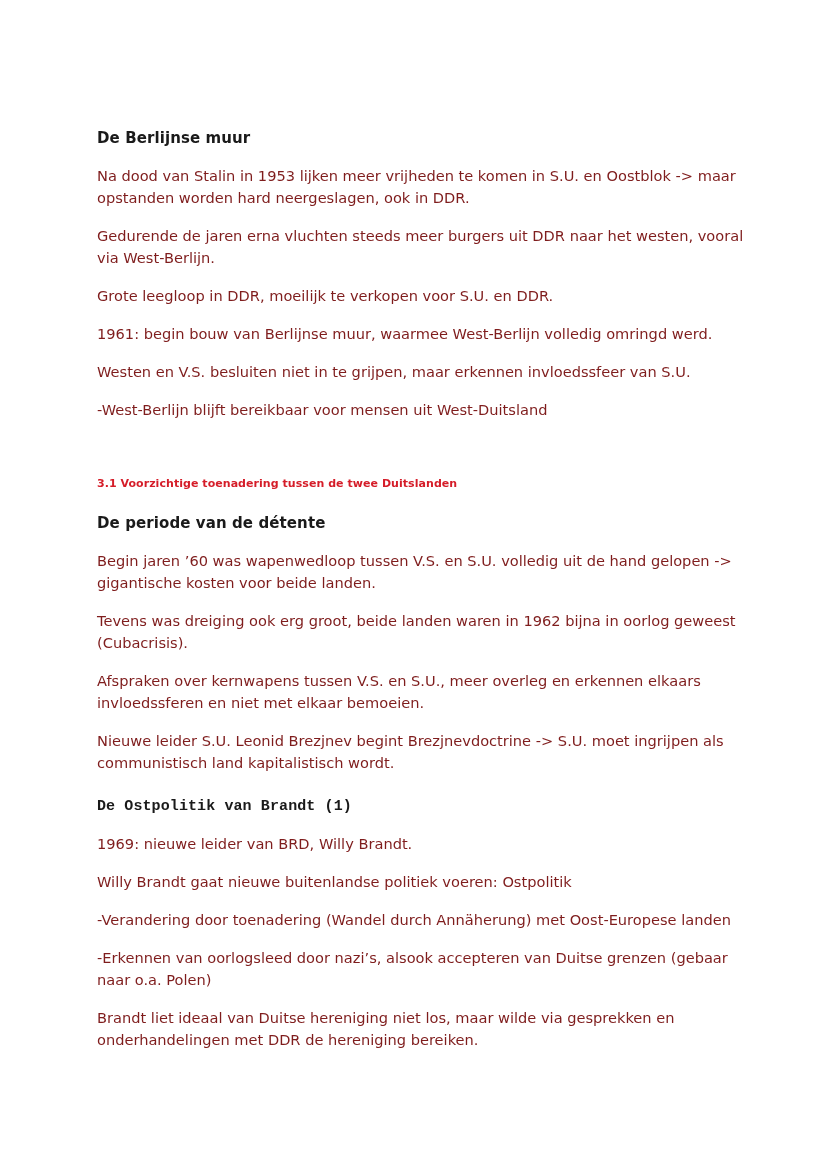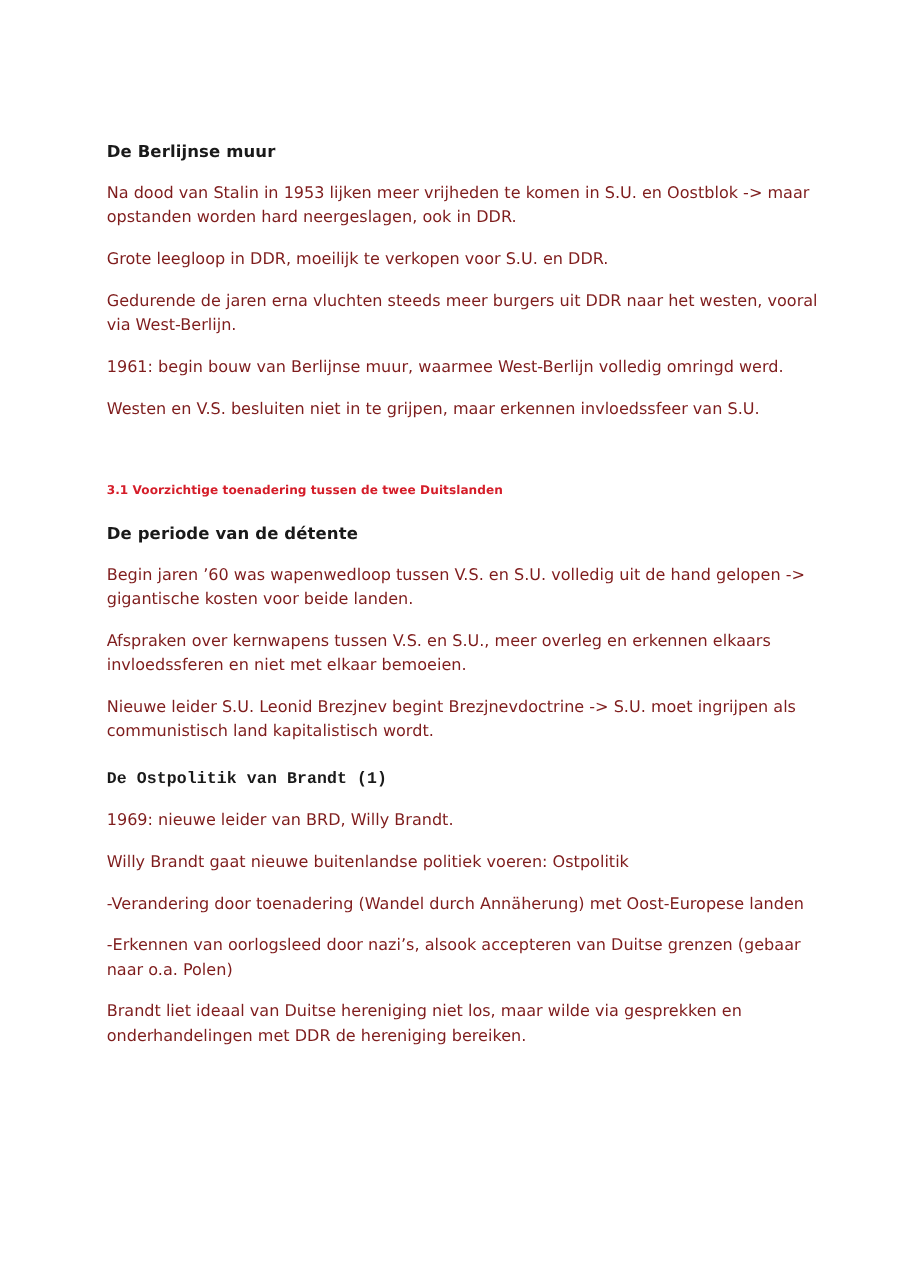--- a/index.html
+++ b/index.html
@@ -59,35 +59,37 @@
 </head>
 <body>
 
 <div class="page">
   <div class="content">
 
     <h2 class="doc-heading">De Berlijnse muur</h2>
 
     <p class="para">Na dood van Stalin in 1953 lijken meer vrijheden te komen in S.U. en Oostblok -&gt; maar opstanden worden hard neergeslagen, ook in DDR.</p>
 
+    <p class="para">Gedurende de jaren erna vluchten steeds meer burgers uit DDR naar het westen, vooral via West-Berlijn.</p>
+
     <p class="para">Grote leegloop in DDR, moeilijk te verkopen voor S.U. en DDR.</p>
-
-    <p class="para">Gedurende de jaren erna vluchten steeds meer burgers uit DDR naar het westen, vooral via West-Berlijn.</p>
 
     <p class="para">1961: begin bouw van Berlijnse muur, waarmee West-Berlijn volledig omringd werd.</p>
 
     <p class="para">Westen en V.S. besluiten niet in te grijpen, maar erkennen invloedssfeer van S.U.</p>
 
+    <p class="para">-West-Berlijn blijft bereikbaar voor mensen uit West-Duitsland</p>
 
     <h2 class="section-heading">3.1 Voorzichtige toenadering tussen de twee Duitslanden</h2>
 
     <h3 class="doc-heading">De periode van de détente</h3>
 
     <p class="para">Begin jaren ’60 was wapenwedloop tussen V.S. en S.U. volledig uit de hand gelopen -&gt; gigantische kosten voor beide landen.</p>
 
+    <p class="para">Tevens was dreiging ook erg groot, beide landen waren in 1962 bijna in oorlog geweest (Cubacrisis).</p>
 
 
     <p class="para">Afspraken over kernwapens tussen V.S. en S.U., meer overleg en erkennen elkaars invloedssferen en niet met elkaar bemoeien.</p>
 
     <p class="para">Nieuwe leider S.U. Leonid Brezjnev begint Brezjnevdoctrine -&gt; S.U. moet ingrijpen als communistisch land kapitalistisch wordt.</p>
 
     <h3 class="doc-heading spaced-top">De Ostpolitik van Brandt (1)</h3>
 
     <p class="para">1969: nieuwe leider van BRD, Willy Brandt.</p>
 

